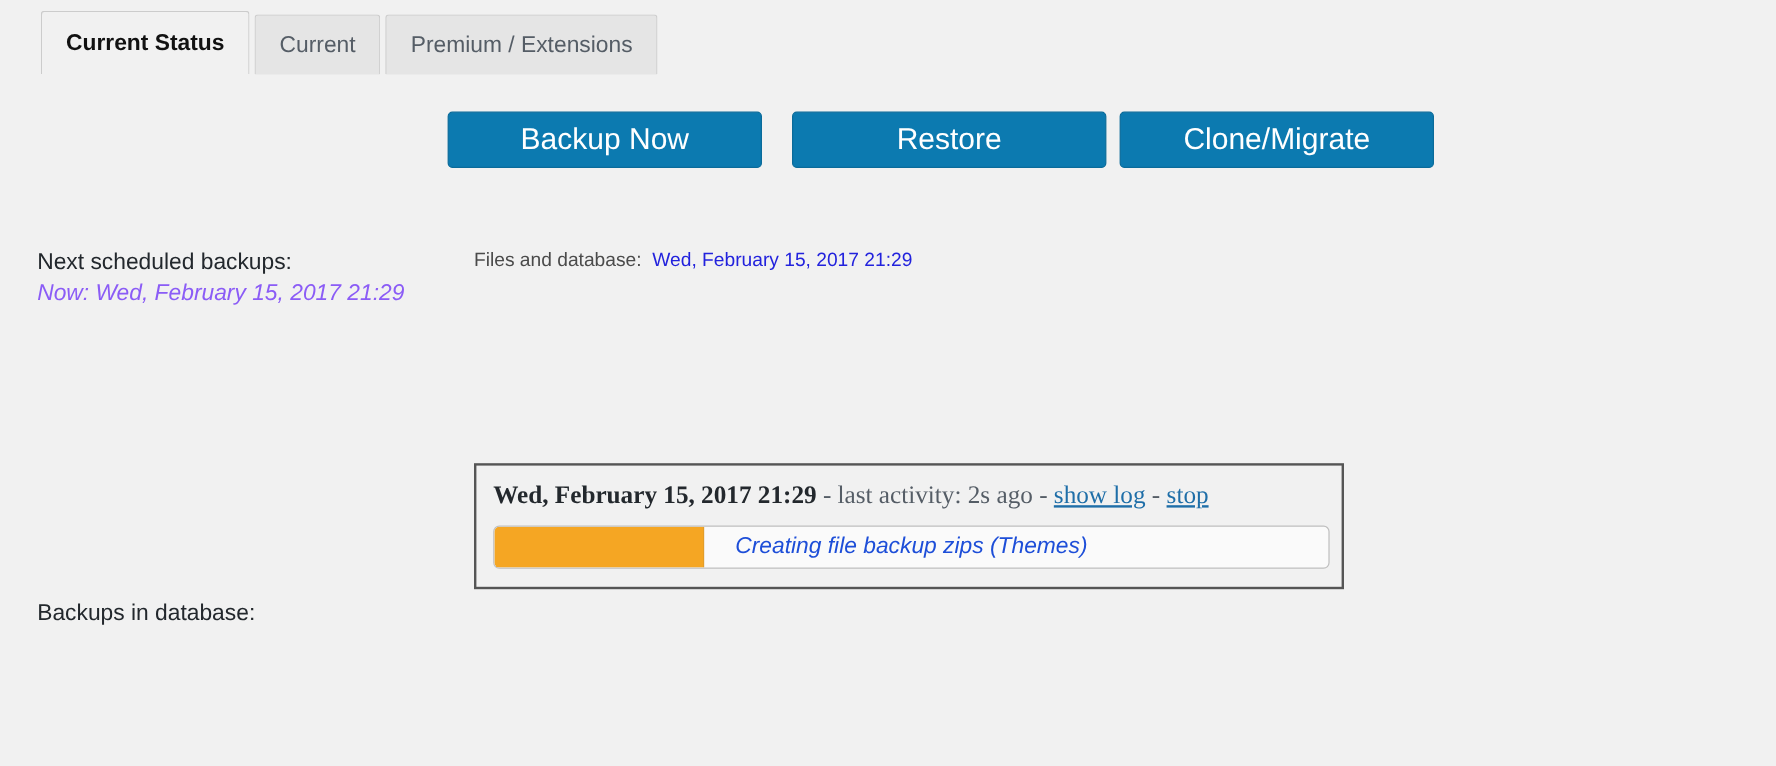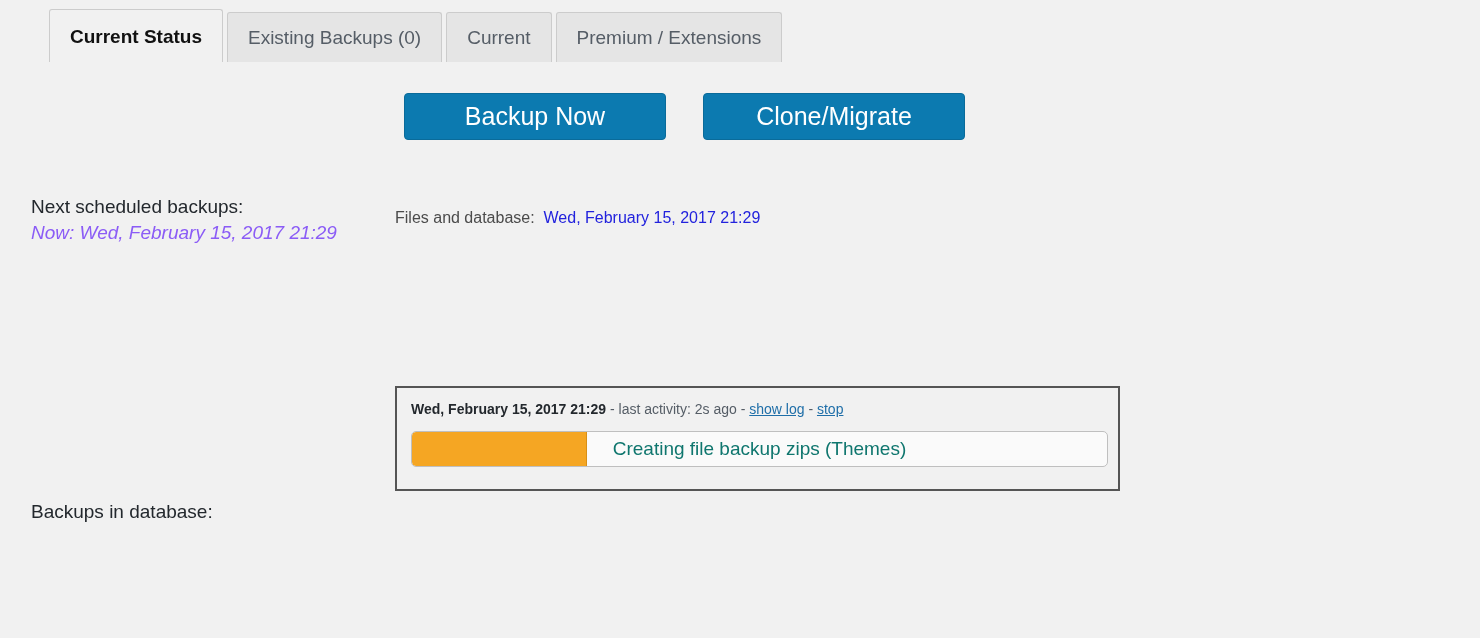--- a/index.html
+++ b/index.html
@@ -17,21 +17,21 @@
 
   
   .tab-bar {
     position: absolute;
     left: 0;
     top: 0;
     width: 1480px;
     height: 62px;
     display: flex;
     align-items: flex-end;
-    padding-left: 49px;
+    padding-left: 34px;
     box-sizing: border-box;
   }
   .tab {
     height: 50px;
     box-sizing: border-box;
     display: flex;
     align-items: center;
     padding: 0 20px;
     margin-right: 4px;
     font-size: 19px;
@@ -47,21 +47,21 @@
     background: #f1f1f1;
     color: #111;
     font-weight: bold;
     border-color: #ccc;
     height: 53px;
   }
 
   
   .button-row {
     position: absolute;
-    left: 404px;
+    left: 373px;
     top: 93px;
     display: flex;
     align-items: flex-start;
   }
   .action-btn {
     height: 47px;
     box-sizing: border-box;
     background: #0c7ab0;
     border: 1px solid #0a6b9a;
     border-radius: 4px;
@@ -71,21 +71,21 @@
     line-height: 1;
     display: flex;
     align-items: center;
     justify-content: center;
     cursor: pointer;
     padding: 0 10px;
     white-space: nowrap;
   }
   #btn-backup-now { width: 262px; }
   #btn-restore    { width: 262px; margin-left: 25px; }
-  #btn-clone      { width: 262px; margin-left: 37px; }
+  #btn-clone      { width: 262px; margin-left: 11px; }
 
   
   .rows {
     position: absolute;
     left: 0;
     top: 170px;
     width: 1480px;
   }
   .row {
     position: relative;
@@ -108,21 +108,21 @@
   .row-value {
     position: absolute;
     left: 395px;
     font-size: 16px;
     color: #4b4b4b;
     line-height: 1.35;
   }
 
   
   #row-next-scheduled { height: 100px; }
-  #row-next-scheduled .row-label { top: 24px; }
+  #row-next-scheduled .row-label { top: 36px; }
   #row-next-scheduled .row-value { top: 37px; }
   .link-blue {
     color: #2222dd;
     text-decoration: none;
   }
 
   
   #row-last-job { height: 95px; }
   #row-last-job .row-label { top: 134px; }
   #row-last-job .row-value { top: 134px; color: #2222dd; }
@@ -134,24 +134,25 @@
     left: 395px;
     top: 386px;
     width: 725px;
     height: 105px;
     box-sizing: border-box;
     border: 2px solid #555;
     background: #f1f1f1;
     padding: 14px 12px 12px 14px;
   }
   .progress-head {
-    font-size: 14px;
+    font-size: 21px;
     color: #555d66;
     line-height: 1;
     white-space: nowrap;
+    font-family: Liberation Serif, serif;
   }
   .progress-head .date {
     font-weight: bold;
     color: #23282d;
   }
   .progress-head a {
     color: #1e6ea8;
     text-decoration: underline;
   }
   .progress-track {
@@ -177,44 +178,43 @@
   .progress-text {
     position: absolute;
     left: 0;
     right: 0;
     top: 0;
     bottom: 0;
     display: flex;
     align-items: center;
     justify-content: center;
     font-size: 19px;
-    color: #0f766e;
+    font-style: italic;
+    color: #1d4ed8;
     white-space: nowrap;
   }
 </style>
 </head>
 <body>
 
 <div class="tab-bar">
   <div class="tab active">
     <span>Current Status</span>
   </div>
   <div class="tab">
-    <span>Existing Backups (0)</span>
-  </div>
-  <div class="tab">
     <span>Current</span>
   </div>
   <div class="tab">
     <span>Premium / Extensions</span>
   </div>
 </div>
 
 <div class="button-row">
   <button class="action-btn" id="btn-backup-now">Backup Now</button>
+  <button class="action-btn" id="btn-restore">Restore</button>
   <button class="action-btn" id="btn-clone">Clone/Migrate</button>
 </div>
 
 <div class="rows">
 
   <div class="row" id="row-next-scheduled">
     <div class="row-label">
       <span>Next scheduled backups:</span>
       <span class="sub">Now: Wed, February 15, 2017 21:29</span>
     </div>

